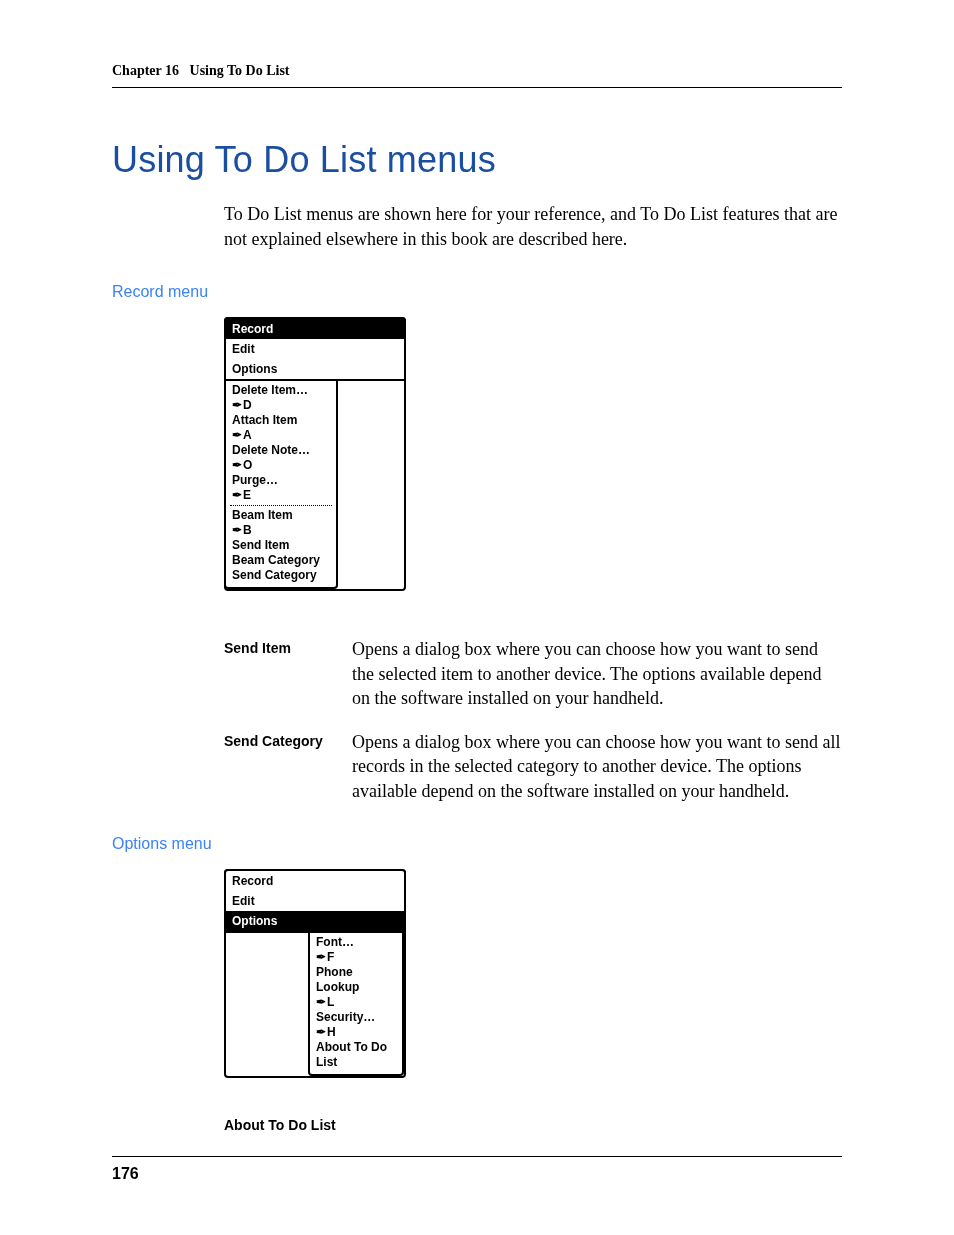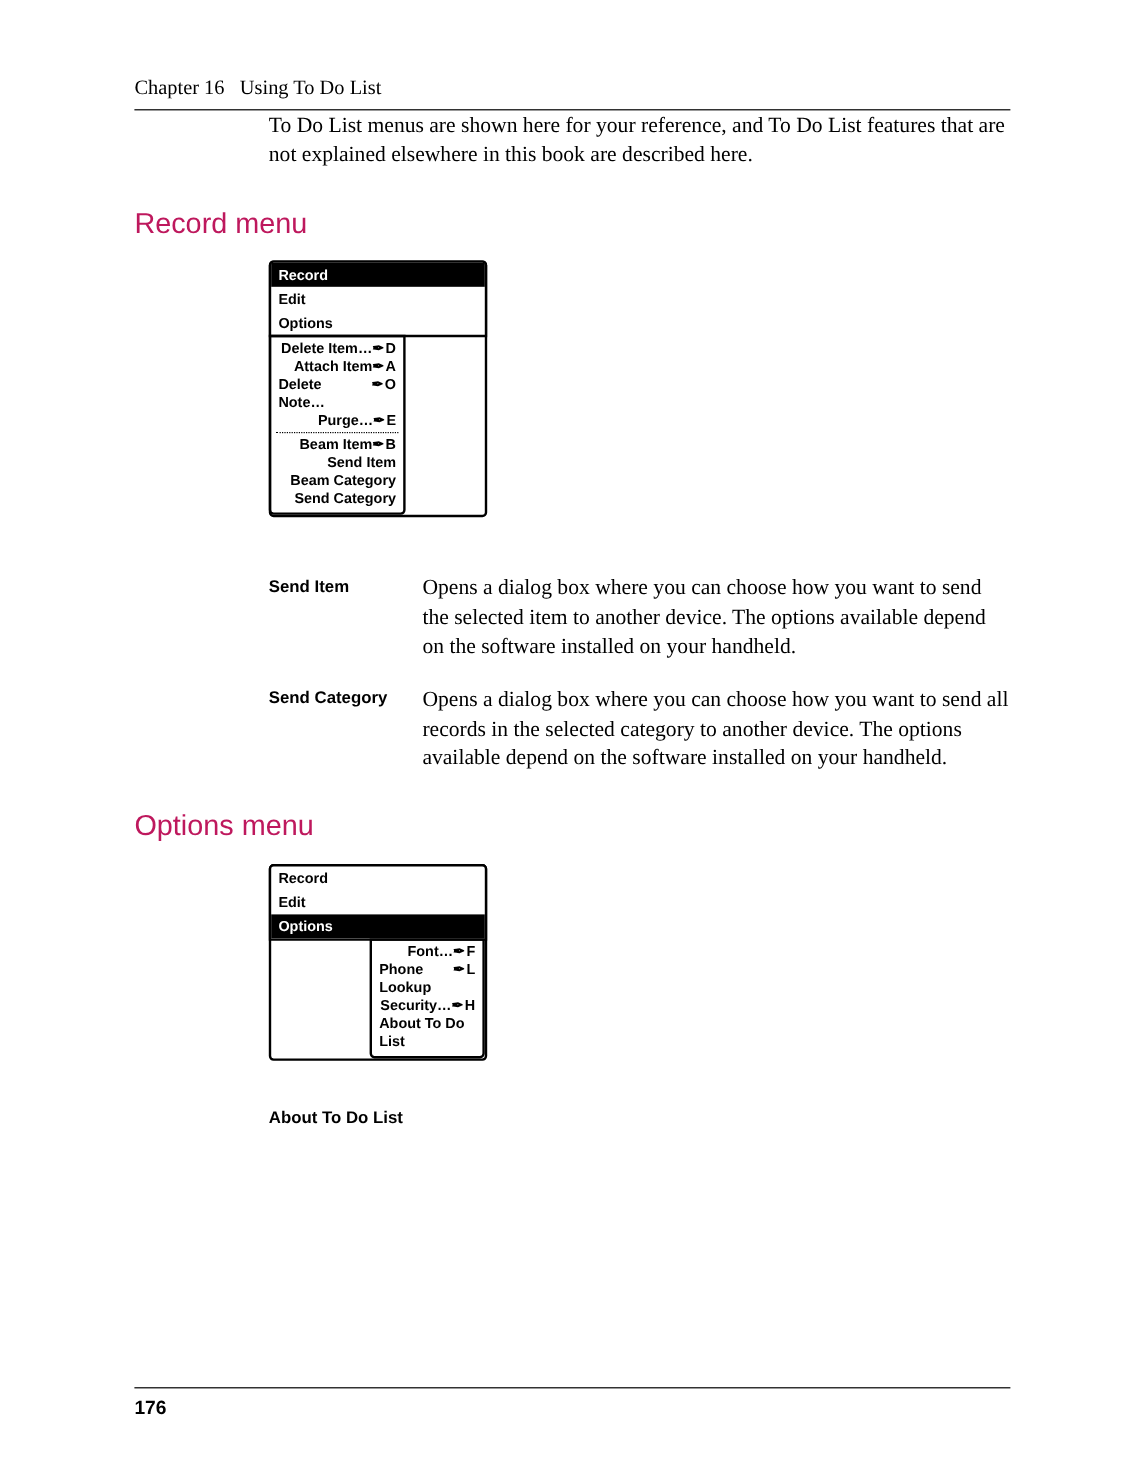--- a/index.html
+++ b/index.html
@@ -1,35 +1,35 @@
 <!DOCTYPE html>
 <html><head>
 <meta charset="utf-8">
 <style>
   html,body{margin:0;padding:0;background:#fff;color:#000;}
   body{width:954px;height:1235px;position:relative;font-family:Georgia,'Times New Roman',serif;font-size:18px;line-height:1.35;}
   .page{position:absolute;left:112px;top:62px;width:730px;}
-  .running-head{font-family:Georgia,serif;font-size:17px;color:#000;}
+  .running-head{font-family:Georgia,serif;font-size:14px;color:#000;font-weight:bold;}
   .hr{border:none;border-top:1.5px solid #000;margin:6px 0 0 0;}
   .h1{font-family:'Trebuchet MS','Arial Narrow',Arial,sans-serif;font-size:36px;color:#1a4ea0;font-weight:400;margin:48px 0 18px 0;letter-spacing:0.2px;}
-  .h2{font-family:'Trebuchet MS','Arial Narrow',Arial,sans-serif;font-size:24px;color:#be185d;font-weight:400;margin:30px 0 14px 0;}
+  .h2{font-family:'Trebuchet MS','Arial Narrow',Arial,sans-serif;font-size:16px;color:#3b82f6;font-weight:400;margin:30px 0 14px 0;}
   .body-col{margin-left:112px;}
   .p{margin:0 0 14px 0;}
   a.link{color:#1a4ea0;text-decoration:none;}
   .def-table{margin-left:112px;margin-top:18px;}
   .def-row{display:flex;margin-bottom:20px;}
   .def-term{flex:0 0 128px;font-family:Arial,Helvetica,sans-serif;font-weight:700;font-size:14px;padding-top:2px;}
   .def-desc{flex:1;}
   
   .palm{margin-left:112px;border:2px solid #000;border-radius:4px;background:#fff;font-family:Arial,Helvetica,sans-serif;font-size:12px;font-weight:700;color:#000;}
   .palm-bar{display:flex;background:#fff;border-bottom:2px solid #000;flex-direction:column;}
   .palm-bar span{padding:2px 6px;}
   .palm-bar .sel{background:#000;color:#fff;}
   .palm-body{padding:2px 4px 4px 4px;}
-  .palm-item{display:flex;justify-content:flex-end;padding:0 2px;line-height:1.25;}
+  .palm-item{display:flex;justify-content:space-between;padding:0 2px;line-height:1.25;flex-direction:column;}
   .palm-sep{border-top:1px dotted #000;margin:2px 0;}
   .sc{white-space:nowrap;}
   .pen{display:inline-block;transform:rotate(0deg);margin-right:1px;}
   
   #record-palm{width:178px;}
   #record-palm .palm-bar{border-bottom:none;}
   #record-palm .drop{border:2px solid #000;border-top:2px solid #000;margin-top:-2px;width:110px;}
   
   #options-palm{width:178px;}
   #options-palm .drop{border:2px solid #000;border-top:2px solid #000;margin:-2px 14px 0 82px;width:92px;}
@@ -40,20 +40,21 @@
 </head>
 <body>
 
 <div class="page">
 
   <div class="running-head">
     <span>Chapter 16</span>&nbsp;&nbsp;&nbsp;<span>Using To Do List</span>
   </div>
   <hr class="hr">
 
+  <div class="h1">Using To Do List menus</div>
 
   <div class="body-col">
     <p class="p">To Do List menus are shown here for your reference, and To Do List features that are not explained elsewhere in this book are described here.</p>
   </div>
 
   <div class="h2">Record menu</div>
 
   <div id="record-palm" class="palm" style="padding:0;">
     <div class="palm-bar" style="border:2px solid #000;border-radius:4px 4px 0 0;margin:-2px -2px 0 -2px;">
       <span class="sel">Record</span>

